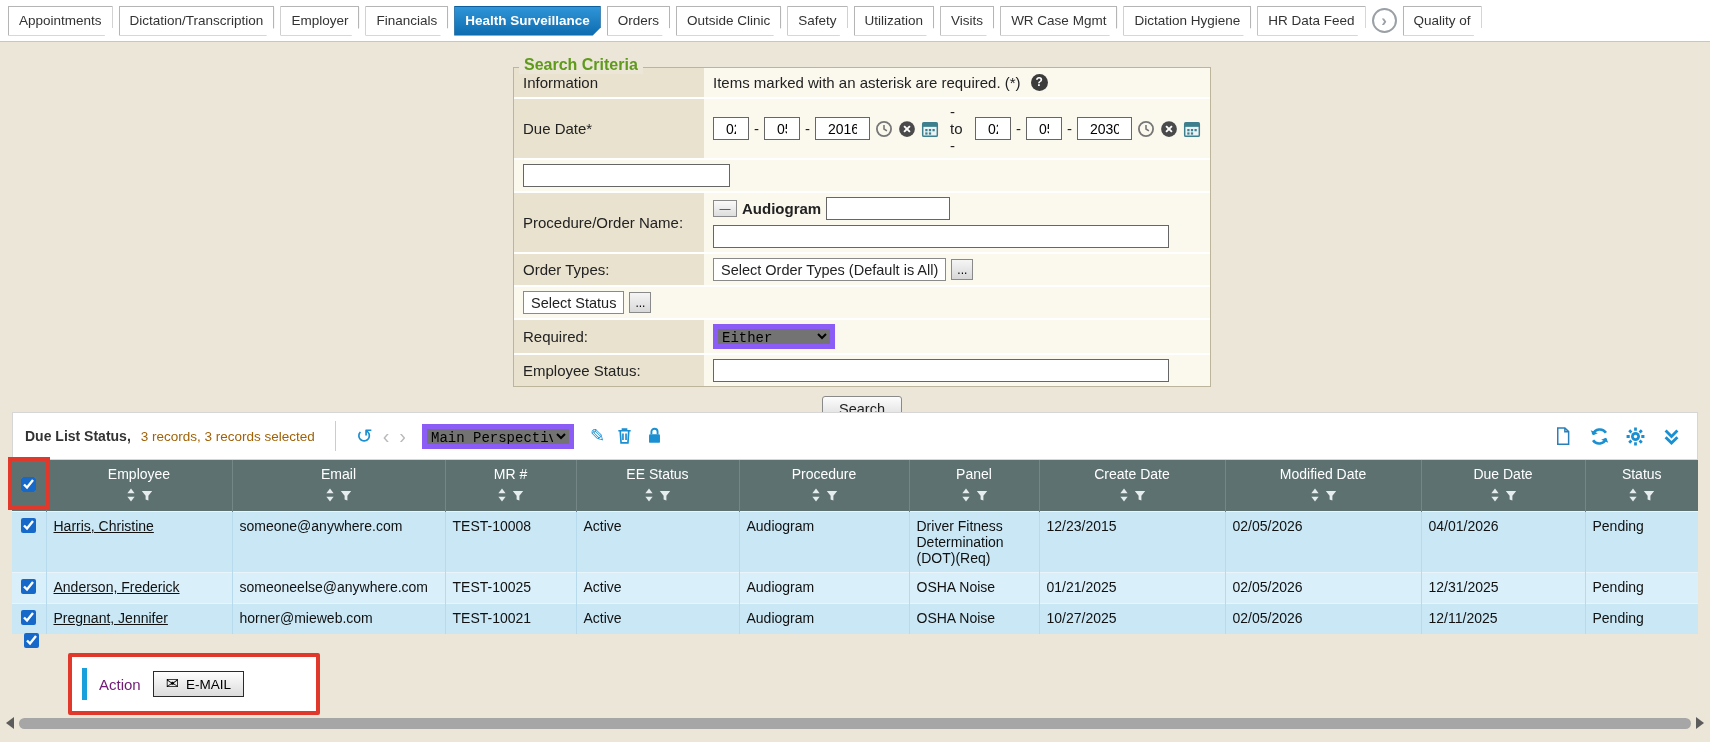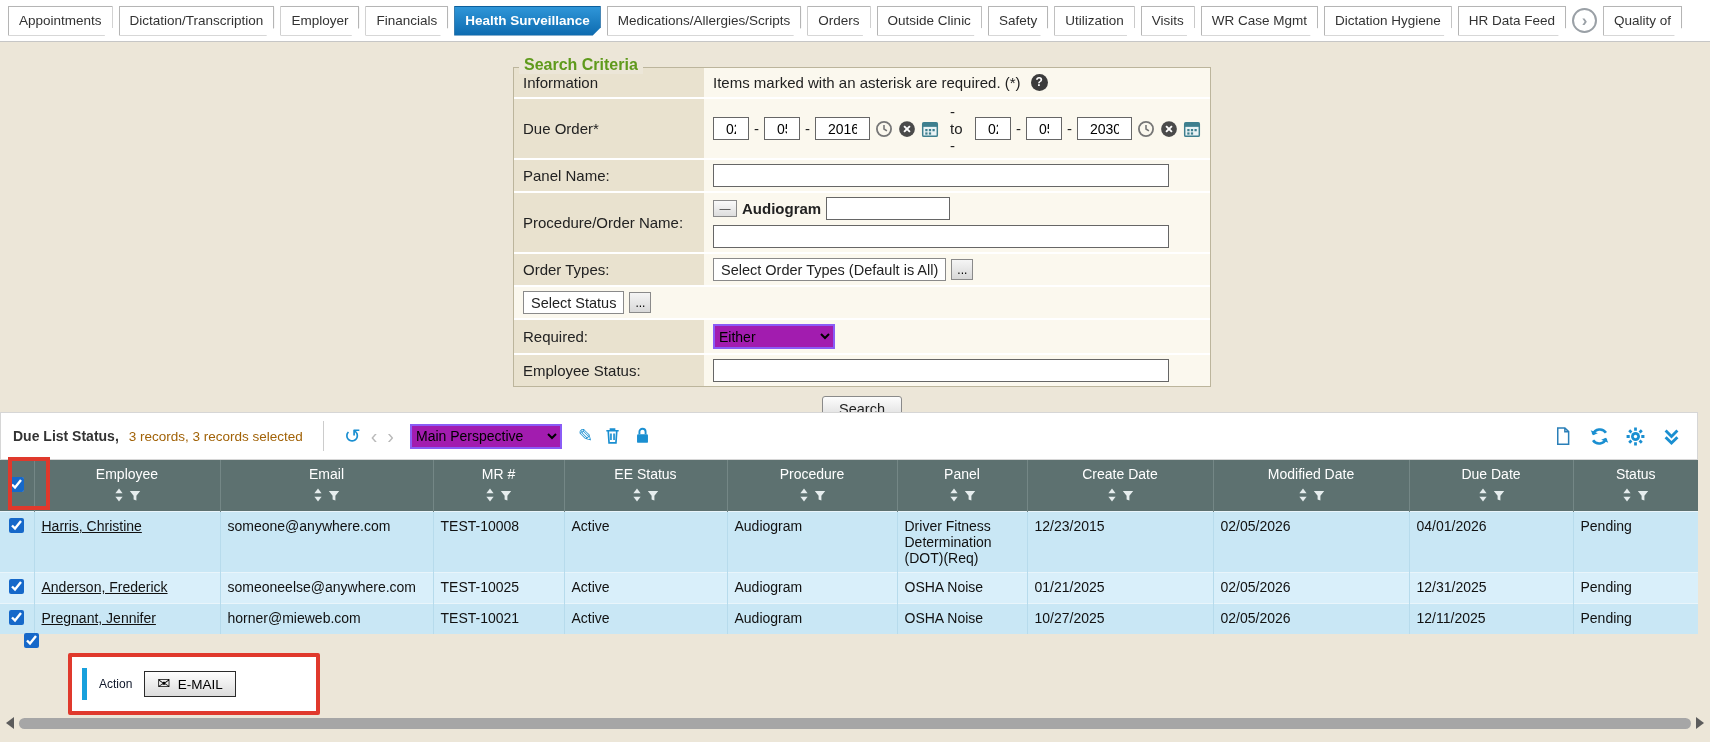--- a/index.html
+++ b/index.html
@@ -70,37 +70,37 @@
   }
   .chip-label { font-weight:bold; font-size:15px; }
   .picker {
     border:1px solid #8a8a8a; background:#fff; padding:2px 7px; height:23px;
     display:flex; align-items:center; font-size:14.5px; color:#222;
   }
   .dots-btn {
     width:22px; height:21px; border:1px solid #8a8a8a; background:linear-gradient(#f5f5f5,#d8d8d8);
     font-size:12px; line-height:10px; text-align:center; cursor:pointer;
   }
-  select { height:25px; border:2px solid #8b5cf6; background:#a21caf; font-size:14px; font-family:Liberation Sans, sans-serif; }
+  select { height:25px; border:5px solid #8b5cf6; background:#737373; font-size:14px; font-family:Liberation Mono, monospace; }
   .req-select { width:122px; }
   .icon-16 { width:18px; height:18px; display:inline-block; cursor:pointer; flex:0 0 auto; }
   .to-text { margin:0 6px; font-size:15px; color:#222; }
   .help-badge {
     width:17px; height:17px; border-radius:50%; background:#3c3c3c; color:#fff;
     font-size:12px; font-weight:bold; text-align:center; line-height:17px; margin-left:5px;
     cursor:pointer; flex:0 0 auto;
   }
   .search-btn-row { text-align:center; margin-top:9px; }
   .search-btn {
     font-size:14.5px; font-family:inherit; padding:4px 16px; border:1px solid #8a8a8a; border-radius:3px;
     background:linear-gradient(#fdfdfd,#d9d9d9); cursor:pointer; color:#222;
   }
 
   
-  .duelist { position:absolute; left:0; right:12px; top:412px; }
+  .duelist { position:absolute; left:12px; right:12px; top:412px; }
   .dl-bar {
     background:#fff; height:48px; border:1px solid #d6d6d6;
     display:flex; align-items:center; padding:0 12px; gap:10px;
   }
   .dl-title { font-weight:bold; font-size:14px; color:#333; }
   .dl-sub { font-size:13.5px; color:#a16207; }
   .dl-sep { width:1px; height:30px; background:#ccc; margin:0 10px; }
   .glyph-btn { font-size:20px; line-height:1; cursor:pointer; }
   .blue { color:#1a8fd1; }
   .gray { color:#b9b9b9; }
@@ -130,21 +130,21 @@
 
   
   .floating-checkbox { position:absolute; left:24px; top:633px; }
   .action-annotation {
     position:absolute; left:68px; top:653px; width:252px; height:62px;
     border:4px solid #e0392c; background:#fff; border-radius:2px;
     display:flex; align-items:center; z-index:6;
   }
   .action-panel { display:flex; align-items:center; gap:12px; padding-left:10px; }
   .action-bar { width:5px; height:32px; background:#18a0dc; display:inline-block; }
-  .action-label { font-size:12px; color:#0f172a; }
+  .action-label { font-size:15px; color:#701a75; }
   .email-btn {
     display:inline-flex; align-items:center; gap:7px; cursor:pointer;
     border:1px solid #2b2b2b; background:linear-gradient(#fefefe,#dcdcdc);
     padding:4px 12px; font-size:13.5px; font-family:inherit; color:#000;
   }
   .env { font-size:16px; line-height:1; }
 
   .checkbox-annotation {
     position:absolute; left:8px; top:457px; width:42px; height:53px;
     border:4px solid #e0392c; z-index:5; pointer-events:none;
@@ -162,21 +162,20 @@
 </style>
 </head>
 <body>
 
 <div class="tabbar">
   <div class="tab">Appointments</div>
   <div class="tab">Dictation/Transcription</div>
   <div class="tab">Employer</div>
   <div class="tab">Financials</div>
   <div class="tab active">Health Surveillance</div>
-  <div class="tab">Medications/Allergies/Scripts</div>
   <div class="tab">Orders</div>
   <div class="tab">Outside Clinic</div>
   <div class="tab">Safety</div>
   <div class="tab">Utilization</div>
   <div class="tab">Visits</div>
   <div class="tab">WR Case Mgmt</div>
   <div class="tab">Dictation Hygiene</div>
   <div class="tab">HR Data Feed</div>
   <div class="tab-more">›</div>
   <div class="tab">Quality of</div>
@@ -188,21 +187,21 @@
 
     <div class="frow">
       <div class="flabel">Information</div>
       <div class="fcontent">
         <span>Items marked with an asterisk are required. (*)</span>
         <span class="help-badge">?</span>
       </div>
     </div>
 
     <div class="frow">
-      <div class="flabel">Due Order*</div>
+      <div class="flabel">Due Date*</div>
       <div class="fcontent">
         <input type="text" class="dd" value="02" style="">
         <span>-</span>
         <input type="text" class="dd" value="05" style="">
         <span>-</span>
         <input type="text" class="ddy" value="2016" style="">
         <span class="icon-16">
           <svg viewBox="0 0 16 16" width="18" height="18">
               <circle cx="8" cy="8" r="6.3" fill="none" stroke="#767676" stroke-width="1.6"></circle>
               <path d="M8 4.5V8l2.6 1.6" stroke="#767676" stroke-width="1.4" fill="none"></path>
@@ -255,21 +254,20 @@
                 <rect x="10.2" y="8" width="2" height="2"></rect>
                 <rect x="3.8" y="11" width="2" height="2"></rect>
                 <rect x="7" y="11" width="2" height="2"></rect>
               </g>
             </svg>
         </span>
       </div>
     </div>
 
     <div class="frow">
-      <div class="flabel">Panel Name:</div>
       <div class="fcontent">
         <input type="text" class="wide" style="">
       </div>
     </div>
 
     <div class="frow">
       <div class="flabel">Procedure/Order Name:</div>
       <div class="fcontent col">
         <div class="line">
           <button class="mini-btn">—</button>

